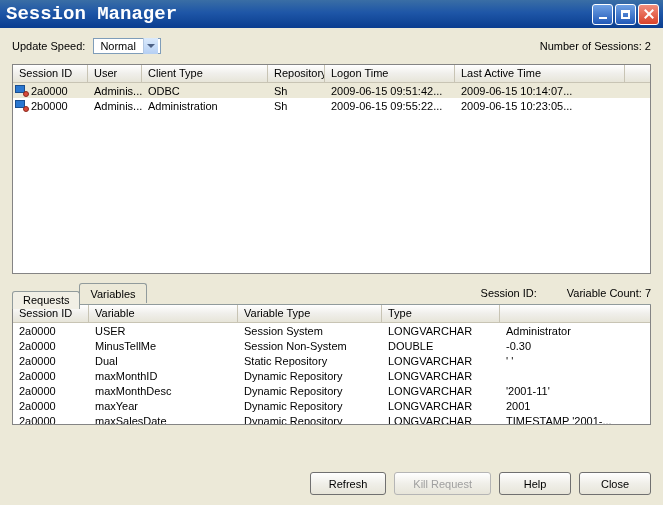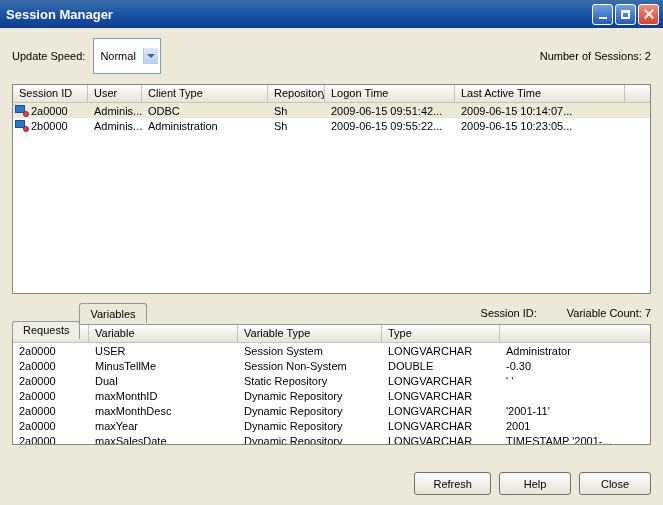--- a/index.html
+++ b/index.html
@@ -1,52 +1,52 @@
 <!DOCTYPE html>
 <html><head>
 <meta charset="utf-8">
 <style>
 * { box-sizing: border-box; margin: 0; padding: 0; font-family: Tahoma, Arial, sans-serif; font-size: 11px; }
 body { background: #ece9d8; width: 663px; height: 505px; overflow: hidden; }
 
 .titlebar { height: 28px; background: linear-gradient(to bottom, #3a6ea5 0%, #1e56a7 45%, #0a3d8f 100%); display: flex; align-items: center; padding: 0 4px 0 6px; }
-.title-text { color: #fff; font-weight: bold; font-size: 13px; flex: 1; }
+.title-text { color: #fff; font-weight: bold; font-size: 19px; flex: 1; font-family: Liberation Mono, monospace; }
 .win-btns { display: flex; gap: 2px; }
 .win-btn { width: 21px; height: 21px; border-radius: 3px; border: 1px solid #fff; display: flex; align-items: center; justify-content: center; color: #fff; font-weight: bold; cursor: pointer; }
 .win-min, .win-max { background: linear-gradient(to bottom, #6fa1e4, #2159b8); }
 .win-close { background: linear-gradient(to bottom, #f28d7c, #d9432a); }
 .min-glyph { width: 8px; height: 2px; background: #fff; margin-top: 8px; }
 .max-glyph { width: 9px; height: 9px; border: 2px solid #fff; border-top-width: 3px; }
 .close-glyph { position: relative; width: 12px; height: 12px; }
 .close-glyph::before, .close-glyph::after { content:''; position:absolute; left:5px; top:0; width:2px; height:12px; background:#fff; }
 .close-glyph::before { transform: rotate(45deg); }
 .close-glyph::after { transform: rotate(-45deg); }
 
 .content { padding: 10px 12px 46px 12px; position: relative; height: calc(505px - 28px); }
 .toprow { display: flex; align-items: center; margin-bottom: 10px; }
 .toprow label { margin-right: 8px; }
-.select { background: #fff; border: 1px solid #7f9db9; height: 36px; display: inline-flex; align-items: center; padding: 0 2px 0 6px; min-width: 68px; justify-content: space-between; cursor: pointer; }
+.select { background: #fff; border: 1px solid #7f9db9; height: 16px; display: inline-flex; align-items: center; padding: 0 2px 0 6px; min-width: 68px; justify-content: space-between; cursor: pointer; }
 .select .arrow { width: 15px; height: 16px; background: linear-gradient(to bottom, #dbeafc, #b5cff3); border-left: 1px solid #b3c8e3; display:flex; align-items:center; justify-content:center; }
 .select .arrow span { width:0; height:0; border-left:4px solid transparent; border-right:4px solid transparent; border-top:4px solid #4d6185; }
 .right-label { margin-left: auto; }
 
 .table-wrap { border: 1px solid #848484; background: #fff; height: 210px; overflow: hidden; }
 .thead { display: flex; background: linear-gradient(to bottom,#fff,#f0efeb 50%,#e7e5d9); border-bottom: 1px solid #c8c4b4; height: 18px; }
 .th { border-right: 1px solid #c8c4b4; padding: 2px 6px; white-space: nowrap; overflow:hidden; text-overflow: clip; cursor: pointer; }
 .tbody .row { display: flex; height: 15px; align-items: center; }
 .td { padding: 0 6px; white-space: nowrap; overflow:hidden; text-overflow: clip; }
 .row.selected { background: #ece9d8; }
 .icon-cell { display: flex; align-items: center; gap: 2px; padding-left: 2px; }
 .sess-icon { width: 14px; height: 12px; position: relative; }
 .sess-icon .mon { position:absolute; width:10px; height:8px; background:#2a77d0; border:1px solid #1a4e8e; top:0; left:0; }
 .sess-icon .dot { position:absolute; width:6px; height:6px; background:#d94a3a; border-radius:50%; bottom:0; right:0; border:1px solid #8a2a1e; }
 
 .tabs-row { display: flex; align-items: center; margin-top: 8px; height: 22px; }
 .tab { border: 1px solid #919b9c; border-bottom: none; padding: 4px 10px 3px; background: #ece9d8; margin-right: -1px; cursor: pointer; position: relative; top: 0; border-radius: 3px 3px 0 0; }
-.tab.inactive { background: #f1efe5; top: 17px; padding-top: 2px; }
+.tab.inactive { background: #f1efe5; top: 7px; padding-top: 2px; }
 .tab.active { background: #ece9d8; z-index: 2; }
 .tabs-right { margin-left: auto; display: flex; gap: 30px; }
 .tab-border { border-top: 1px solid #919b9c; margin-top: 0; }
 
 .vars-wrap { border: 1px solid #848484; border-top: none; background:#fff; height: 120px; overflow:hidden; }
 
 .buttons { position: absolute; bottom: 10px; right: 12px; display: flex; gap: 8px; }
 .btn { min-width: 72px; height: 23px; background: linear-gradient(to bottom,#fff,#f0efe9 50%,#e7e5d9); border: 1px solid #707070; border-radius: 3px; cursor: pointer; padding: 0 18px; }
 .btn.disabled { color: #a0a0a0; border-color: #b5b5b5; cursor: default; }
 
@@ -198,16 +198,17 @@
           <div class="td v-var">maxSalesDate</div>
           <div class="td v-vtype">Dynamic Repository</div>
           <div class="td v-type">LONGVARCHAR</div>
           <div class="td v-val"> TIMESTAMP '2001-...</div>
         </div>
       </div>
   </div>
 
   <div class="buttons">
     <button class="btn">Refresh</button>
+    <button class="btn disabled">Kill Request</button>
     <button class="btn">Help</button>
     <button class="btn">Close</button>
   </div>
 </div>
 
 </body></html>

